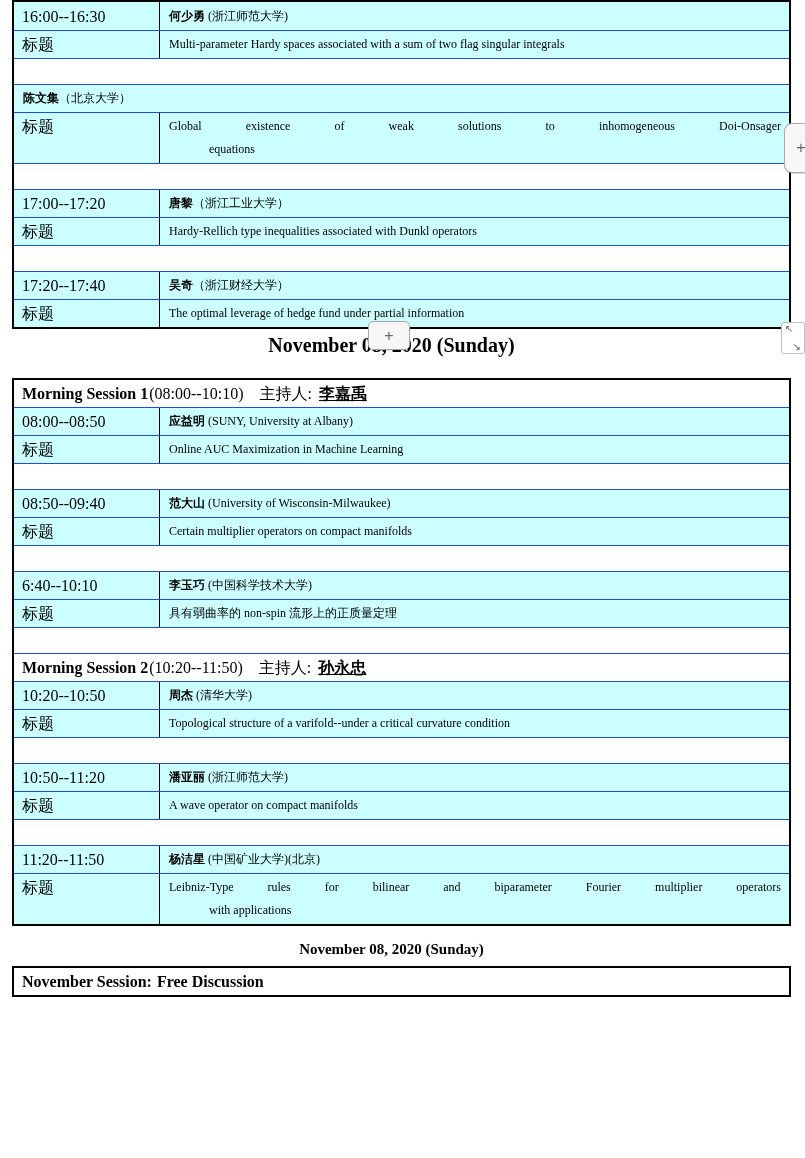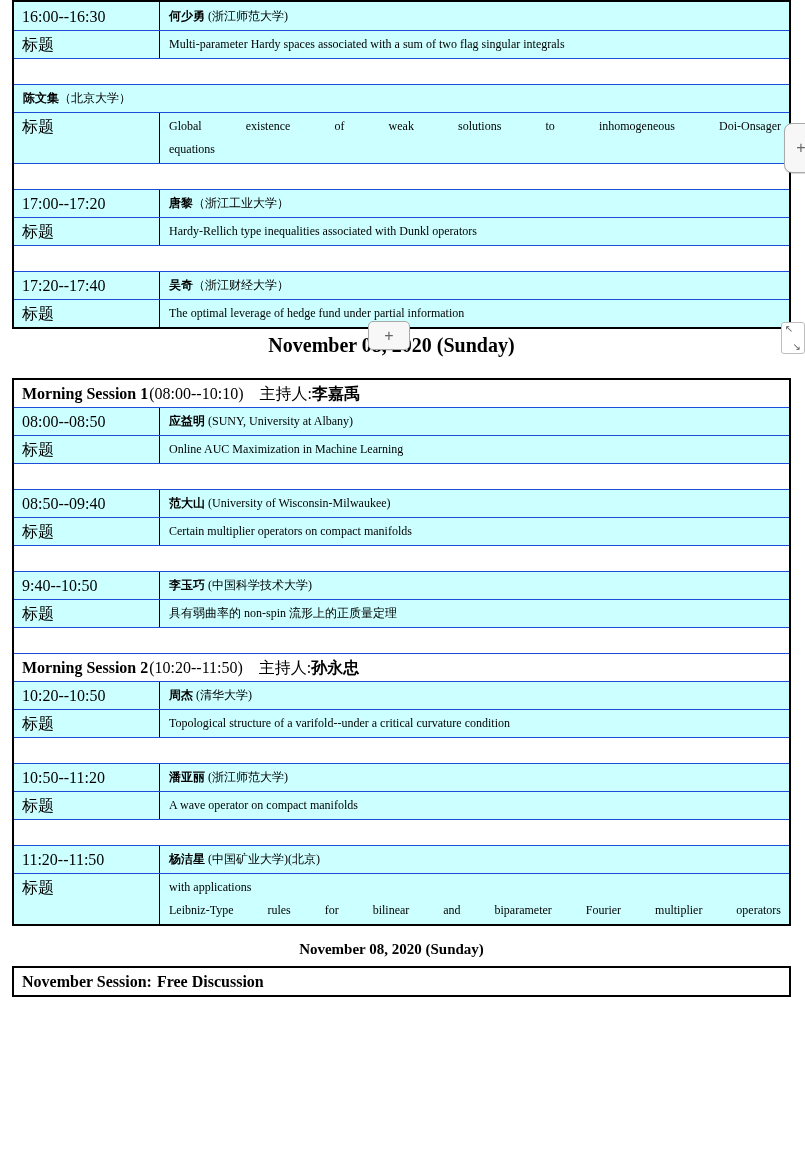--- a/index.html
+++ b/index.html
@@ -14,23 +14,23 @@
   .row:first-child{border-top:none;}
   .cl{width:146px;flex:0 0 146px;border-right:1px solid #000;padding:2px 6px 2px 8px;
       box-sizing:border-box;font-size:16px;line-height:23px;}
   .cr{flex:1;padding:2px 8px 2px 9px;box-sizing:border-box;font-size:12px;line-height:23px;}
   .cyan{background:#CCFFFF;}
   .sep{height:25px;background:#fff;}
   .hdr{padding:2px 8px 2px 8px;font-size:16px;line-height:23px;background:#fff;flex:1;}
   .b{font-weight:bold;}
   .gap1{margin-left:1px;}
   .gap2{margin-left:16px;}
-  .gap3{}
+  .gap3{margin-left:7px;text-decoration:underline;}
   .tline{text-align:justify;text-align-last:justify;}
-  .tline.last{text-align:right;text-align-last:left;}
+  .tline.last{text-align:right;text-align-last:left;margin-left:40px;}
   .heading{position:absolute;left:0;width:783px;text-align:center;font-weight:bold;}
   #heading1{top:334px;font-size:20px;}
   #heading2{top:941px;font-size:15px;}
   #tbl1{top:0;}
   #tbl1 .row:first-child .cl,#tbl1 .row:first-child .cr{padding-top:3px;}
   #tbl2{top:378px;}
   #tbl3{top:966px;}
   #tbl3 .hdr{padding:2px 8px;}
   .float-btn{
     position:absolute;display:flex;align-items:center;justify-content:center;
@@ -107,21 +107,21 @@
     <div class="row">
       <div class="cl cyan">08:50--09:40</div>
       <div class="cr cyan"><span class="b">范大山</span><span> (University of Wisconsin-Milwaukee)</span></div>
     </div>
     <div class="row">
       <div class="cl cyan">标题</div>
       <div class="cr cyan">Certain multiplier operators on compact manifolds</div>
     </div>
     <div class="row sep"></div>
     <div class="row">
-      <div class="cl cyan">9:40--10:50</div>
+      <div class="cl cyan">6:40--10:10</div>
       <div class="cr cyan"><span class="b">李玉巧</span><span> (中国科学技术大学)</span></div>
     </div>
     <div class="row">
       <div class="cl cyan">标题</div>
       <div class="cr cyan">具有弱曲率的 non-spin 流形上的正质量定理</div>
     </div>
     <div class="row sep"></div>
     <div class="row">
       <div class="hdr"><span class="b">Morning Session 2</span><span class="gap1">(10:20--11:50)</span><span class="gap2">主持人:</span><span class="b gap3">孙永忠</span></div>
     </div>
@@ -143,22 +143,22 @@
       <div class="cr cyan">A wave operator on compact manifolds</div>
     </div>
     <div class="row sep"></div>
     <div class="row">
       <div class="cl cyan">11:20--11:50</div>
       <div class="cr cyan"><span class="b">杨洁星</span><span> (中国矿业大学)(北京)</span></div>
     </div>
     <div class="row">
       <div class="cl cyan">标题</div>
       <div class="cr cyan">
+        <div class="tline">Leibniz-Type rules for bilinear and biparameter Fourier multiplier operators</div>
         <div class="tline last">with applications</div>
-        <div class="tline">Leibniz-Type rules for bilinear and biparameter Fourier multiplier operators</div>
       </div>
     </div>
   </div>
 
 <div class="heading" id="heading2">November 08, 2020 (Sunday)</div>
 
 <div class="tbl" id="tbl3">
   <div class="row">
     <div class="hdr">
       <span class="b">November Session:</span>

